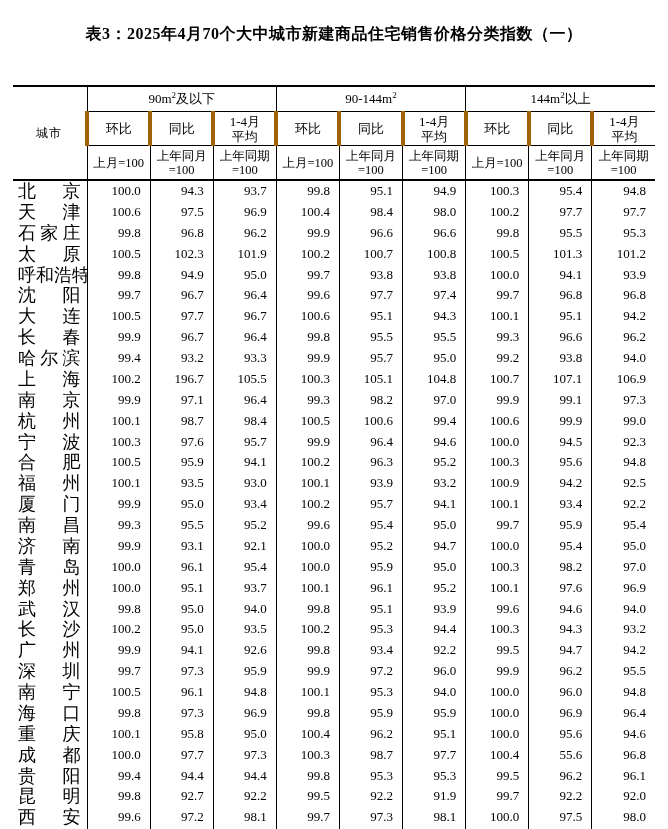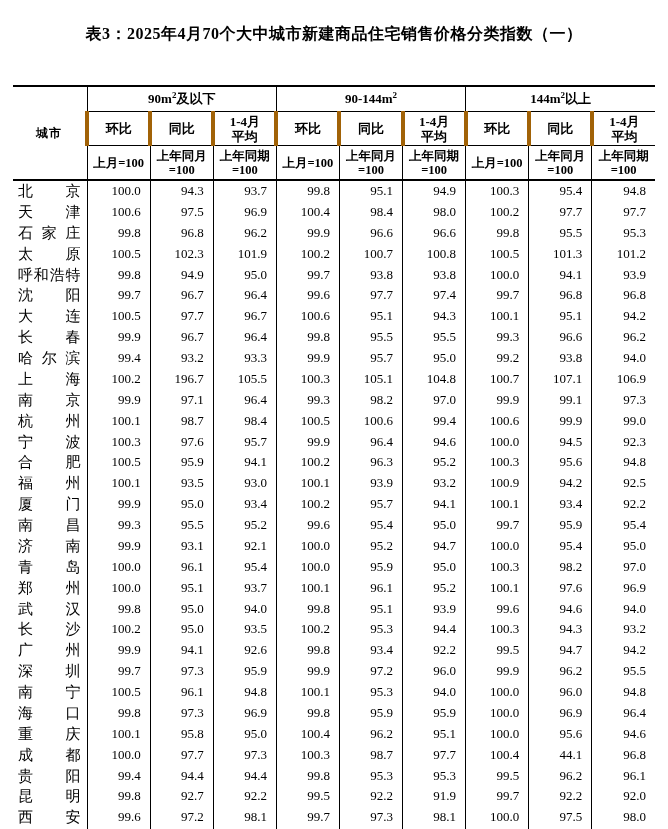--- a/index.html
+++ b/index.html
@@ -11,21 +11,21 @@
     text-align:center;font-weight:bold;font-size:16px;line-height:20px;
     margin:0;padding-top:24px;letter-spacing:0.5px;
   }
   table.price-index{
     border-collapse:collapse;table-layout:fixed;
     width:642px;margin:41px 0 0 13px;
     border-top:2.5px solid #000;border-bottom:2.5px solid #000;
   }
   col.c-city{width:74px;}
   col.c-num{width:63px;}
-  th{font-weight:bold;}
+  th{font-weight:normal;}
   
   .city-th{
     border-right:1px solid #000;border-bottom:2px solid #000;
     text-align:center;vertical-align:middle;font-size:12px;
     letter-spacing:1px;
   }
   .group-th{
     border-left:1px solid #000;border-bottom:1px solid #000;
     height:22px;text-align:center;vertical-align:middle;font-size:13px;
   }
@@ -37,21 +37,21 @@
   }
   .base-th{
     border-left:1px solid #000;border-bottom:2px solid #000;
     height:31px;text-align:center;vertical-align:middle;
     font-size:12.5px;line-height:14px;
   }
   
   .data-tr{height:18.88px;}
   .city-td{
     border-right:1px solid #000;
-    font-size:15px;line-height:18.88px;
+    font-size:18px;line-height:18.88px;
     padding:0 6px 0 5px;
     text-align:justify;text-align-last:justify;
     white-space:nowrap;overflow:hidden;
   }
   .val-td{
     border-left:1px solid #000;
     font-size:13px;line-height:18.88px;
     text-align:right;padding-right:9px;
     white-space:nowrap;
   }
@@ -431,21 +431,21 @@
       </tr>
       <tr class="data-tr">
         <td class="city-td">成都</td>
         <td class="val-td">100.0</td>
         <td class="val-td">97.7</td>
         <td class="val-td">97.3</td>
         <td class="val-td">100.3</td>
         <td class="val-td">98.7</td>
         <td class="val-td">97.7</td>
         <td class="val-td">100.4</td>
-        <td class="val-td">44.1</td>
+        <td class="val-td">55.6</td>
         <td class="val-td">96.8</td>
       </tr>
       <tr class="data-tr">
         <td class="city-td">贵阳</td>
         <td class="val-td">99.4</td>
         <td class="val-td">94.4</td>
         <td class="val-td">94.4</td>
         <td class="val-td">99.8</td>
         <td class="val-td">95.3</td>
         <td class="val-td">95.3</td>

